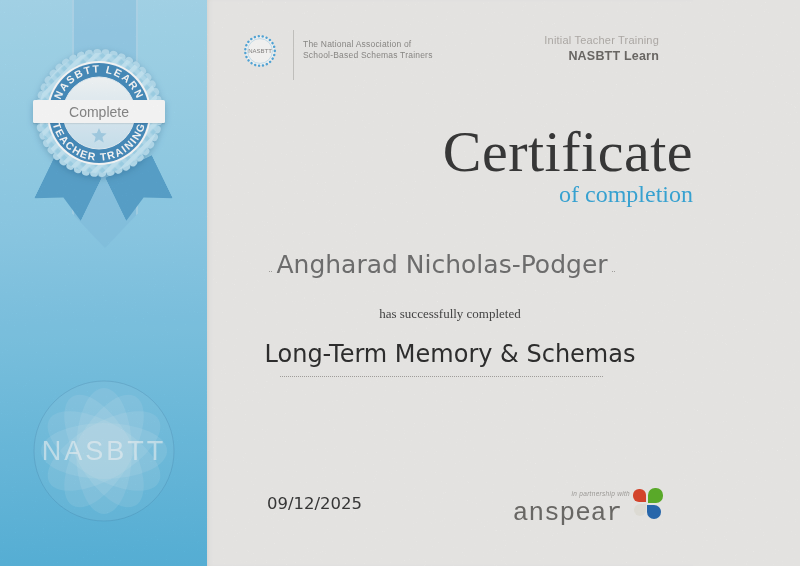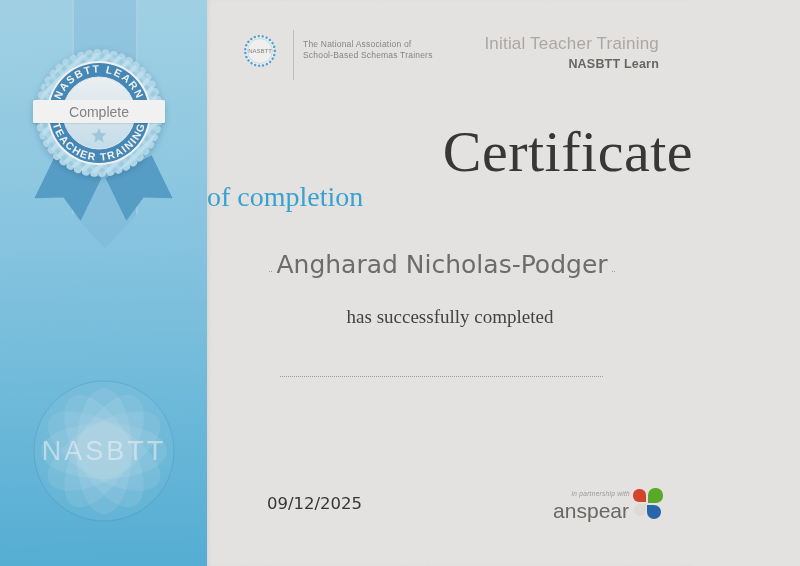--- a/index.html
+++ b/index.html
@@ -18,42 +18,42 @@
   .tail-r{left:113px;top:164px;transform:rotate(-26deg);}
   .badge{position:absolute;left:29px;top:43px;filter:drop-shadow(0 2px 3px rgba(30,80,120,0.28));}
   .watermark{position:absolute;left:29px;top:376px;}
   
   .main{position:absolute;left:207px;top:0;width:486px;height:566px;
         box-shadow:inset 4px 0 6px -4px rgba(0,0,0,0.10);}
   .mini-logo{position:absolute;left:35px;top:33px;}
   .vline{position:absolute;left:86px;top:30px;width:1px;height:50px;background:#cbc9c6;}
   .org{position:absolute;left:96px;top:39px;font-size:8.5px;line-height:11px;color:#8f8d8a;letter-spacing:0.2px;}
   .brand-right{position:absolute;right:34px;top:34px;text-align:right;}
-  .program{font-size:17px;color:#b5b1ad;letter-spacing:0.2px;}
+  .program{font-size:11px;color:#b5b1ad;letter-spacing:0.2px;}
   .platform{font-size:12.5px;color:#6f6c69;font-weight:bold;margin-top:3px;letter-spacing:0.2px;}
   .title{position:absolute;left:0;width:100%;top:118px;text-align:right;
          font-family:"Liberation Serif",serif;font-size:58px;color:#3b3b3b;letter-spacing:0.5px;}
-  .subtitle{position:absolute;left:0;width:100%;top:181px;text-align:left;
-         font-family:"Liberation Serif",serif;font-size:28px;color:#3babdd;}
+  .subtitle{position:absolute;left:0;width:100%;top:181px;text-align:right;
+         font-family:"Liberation Serif",serif;font-size:24px;color:#3babdd;}
   .name-row{position:absolute;left:62px;right:78px;top:250px;display:flex;align-items:flex-end;}
   .dots{flex:1;border-bottom:1px dotted #a9a7a3;margin-bottom:7px;}
   .name{font-size:25px;color:#737373;white-space:nowrap;padding:0 4px;
         font-family:"DejaVu Sans","Liberation Sans",sans-serif;}
   .statement{position:absolute;left:0;width:100%;top:306px;text-align:center;
-         font-family:"Liberation Serif",serif;font-size:19px;color:#474747;}
+         font-family:"Liberation Serif",serif;font-size:13px;color:#474747;}
   .course{position:absolute;left:0;width:100%;top:340px;text-align:center;
          font-size:24px;color:#303030;font-family:"DejaVu Sans","Liberation Sans",sans-serif;}
   .rule-dotted{position:absolute;left:73px;right:90px;top:376px;border-top:1px dotted #a9a7a3;}
   .date{position:absolute;left:60px;top:494px;font-size:16.5px;color:#3a3a3a;
         font-family:"DejaVu Sans","Liberation Sans",sans-serif;text-align:center;}
   .partner{position:absolute;right:30px;top:486px;width:150px;height:42px;}
   .partner-note{position:absolute;right:33px;top:4px;font-size:6.5px;font-style:italic;
         color:#a3a19d;letter-spacing:0.3px;}
-  .anspear{position:absolute;right:34px;top:14px;font-size:21px;color:#6f6d6a;line-height:1;
-        font-family:Liberation Sans, sans-serif;}
+  .anspear{position:absolute;right:41px;top:14px;font-size:26px;color:#6f6d6a;line-height:1;
+        font-family:Liberation Mono, monospace;}
   .pinwheel{position:absolute;right:0;top:2px;width:30px;height:32px;}
   .petal{position:absolute;}
   .petal.red{left:0;top:1px;width:13px;height:13px;background:#e0482e;border-radius:6px 6px 0 6px;}
   .petal.green{left:15px;top:0;width:15px;height:15px;background:#5fb32c;border-radius:7px 7px 7px 0;}
   .petal.blue{left:14px;top:17px;width:14px;height:14px;background:#2a6cb4;border-radius:0 7px 7px 7px;}
   .petal.cream{left:1px;top:16px;width:12px;height:12px;background:#e9e7e0;border-radius:6px 0 6px 6px;}
   .texture{position:absolute;left:0;top:0;pointer-events:none;}
 </style>
 </head>
 <body>
@@ -134,20 +134,21 @@
     <div class="title">Certificate</div>
     <div class="subtitle">of completion</div>
 
     <div class="name-row">
       <span class="dots"></span>
       <span class="name">Angharad Nicholas-Podger</span>
       <span class="dots"></span>
     </div>
 
     <div class="statement">has successfully completed</div>
+    <div class="course">Long-Term Memory &amp; Schemas</div>
     <div class="rule-dotted"></div>
 
     <div class="date">09/12/2025</div>
 
     <div class="partner">
       <div class="partner-note">in partnership with</div>
       <div class="anspear">anspear</div>
       <div class="pinwheel">
         <i class="petal red"></i>
         <i class="petal green"></i>

